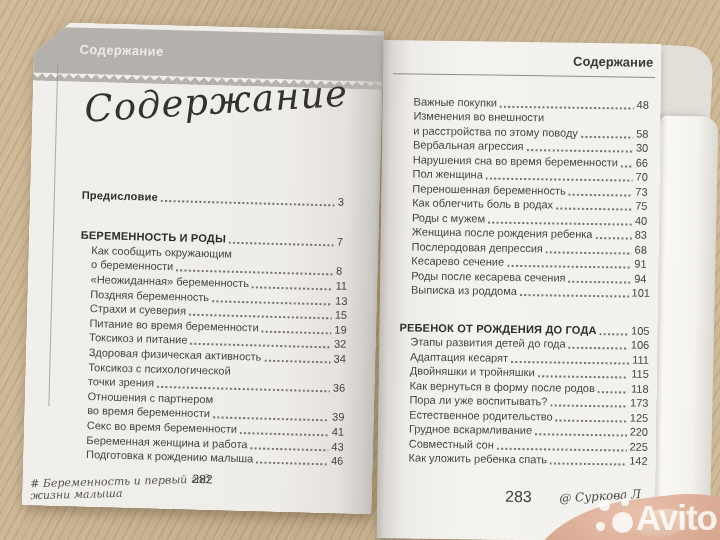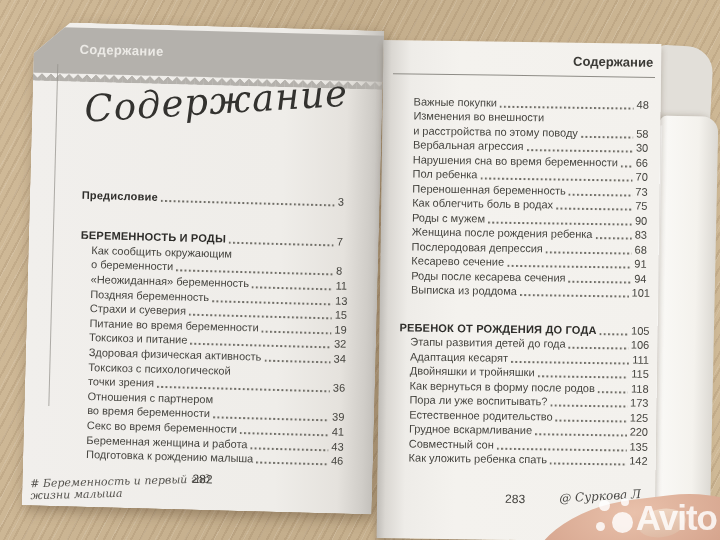--- a/index.html
+++ b/index.html
@@ -45,21 +45,21 @@
   .toc-right .row.gap{margin-top:23px;}
   .leader{flex:1;margin:0 3px;height:10px;min-width:8px;
     background-image:radial-gradient(circle at 1px 8px,#6f6d66 1px,transparent 1.35px);
     background-size:4.3px 10px;background-repeat:repeat-x;}
   .p{min-width:16px;text-align:left;color:#45443f;}
 
   
   .lfoot{position:absolute;left:8px;bottom:8px;font-family:"DejaVu Serif",serif;font-style:italic;
     font-size:11px;line-height:12px;color:#56544f;transform:rotate(-3deg);}
   .lpagenum{position:absolute;left:170px;bottom:24px;font-size:12px;color:#3f3e3a;}
-  .rpagenum{position:absolute;left:128px;bottom:34px;font-size:12px;color:#3f3e3a;}
+  .rpagenum{position:absolute;left:128px;bottom:34px;font-size:16px;color:#3f3e3a;}
   .sig{position:absolute;right:14px;bottom:38px;font-family:"DejaVu Serif",serif;font-style:italic;
     font-size:12px;color:#4a4946;transform:rotate(-4deg);}
 
   
   .right-page{position:absolute;left:380px;top:42px;width:278px;height:498px;
     background:linear-gradient(90deg,#bfbcb7 0%,#dad7d2 3%,#eeece8 10%,#f4f2ee 28%,#f3f1ed 100%);
     transform:rotate(0.8deg);box-shadow:0 4px 6px rgba(70,50,30,.3);}
   .rhead{position:absolute;top:11px;right:8px;font-size:13px;font-weight:bold;color:#3b3a36;}
   .rrule{position:absolute;top:33px;left:10px;right:6px;height:1px;background:#8e8c86;}
 
@@ -215,38 +215,38 @@
           <span class="t">Вербальная агрессия</span>
           <span class="leader"></span>
           <span class="p">30</span>
         </div>
       <div class="row indent">
           <span class="t">Нарушения сна во время беременности</span>
           <span class="leader"></span>
           <span class="p">66</span>
         </div>
       <div class="row indent">
-          <span class="t">Пол ребенка</span>
+          <span class="t">Пол женщина</span>
           <span class="leader"></span>
           <span class="p">70</span>
         </div>
       <div class="row indent">
           <span class="t">Переношенная беременность</span>
           <span class="leader"></span>
           <span class="p">73</span>
         </div>
       <div class="row indent">
           <span class="t">Как облегчить боль в родах</span>
           <span class="leader"></span>
           <span class="p">75</span>
         </div>
       <div class="row indent">
           <span class="t">Роды с мужем</span>
           <span class="leader"></span>
-          <span class="p">90</span>
+          <span class="p">40</span>
         </div>
       <div class="row indent">
           <span class="t">Женщина после рождения ребенка</span>
           <span class="leader"></span>
           <span class="p">83</span>
         </div>
       <div class="row indent">
           <span class="t">Послеродовая депрессия</span>
           <span class="leader"></span>
           <span class="p">68</span>
@@ -302,21 +302,21 @@
           <span class="p">125</span>
         </div>
       <div class="row indent">
           <span class="t">Грудное вскармливание</span>
           <span class="leader"></span>
           <span class="p">220</span>
         </div>
       <div class="row indent">
           <span class="t">Совместный сон</span>
           <span class="leader"></span>
-          <span class="p">135</span>
+          <span class="p">225</span>
         </div>
       <div class="row indent">
           <span class="t">Как уложить ребенка спать</span>
           <span class="leader"></span>
           <span class="p">142</span>
         </div>
     </div>
 
     <div class="rpagenum">283</div>
     <div class="sig">@ Суркова Л</div>

